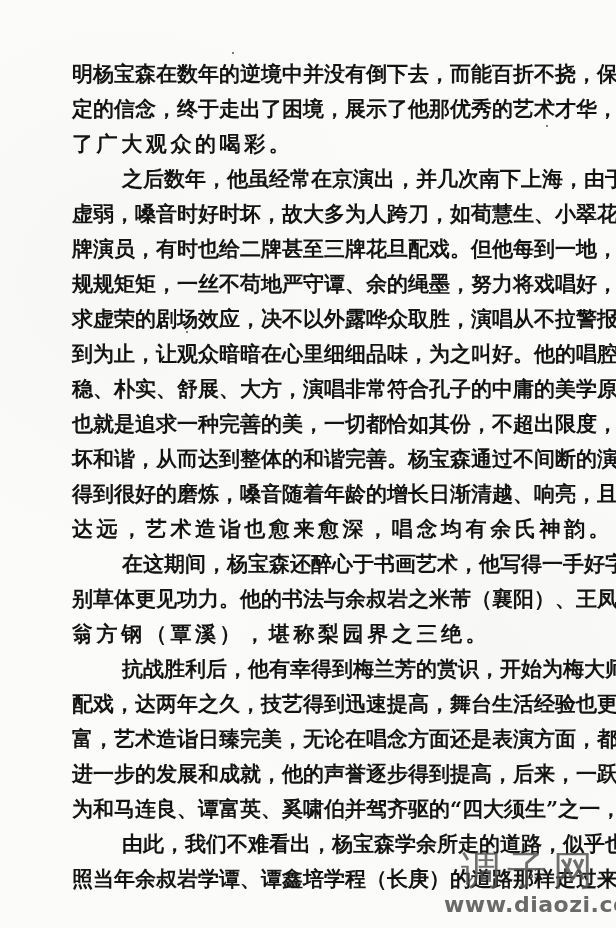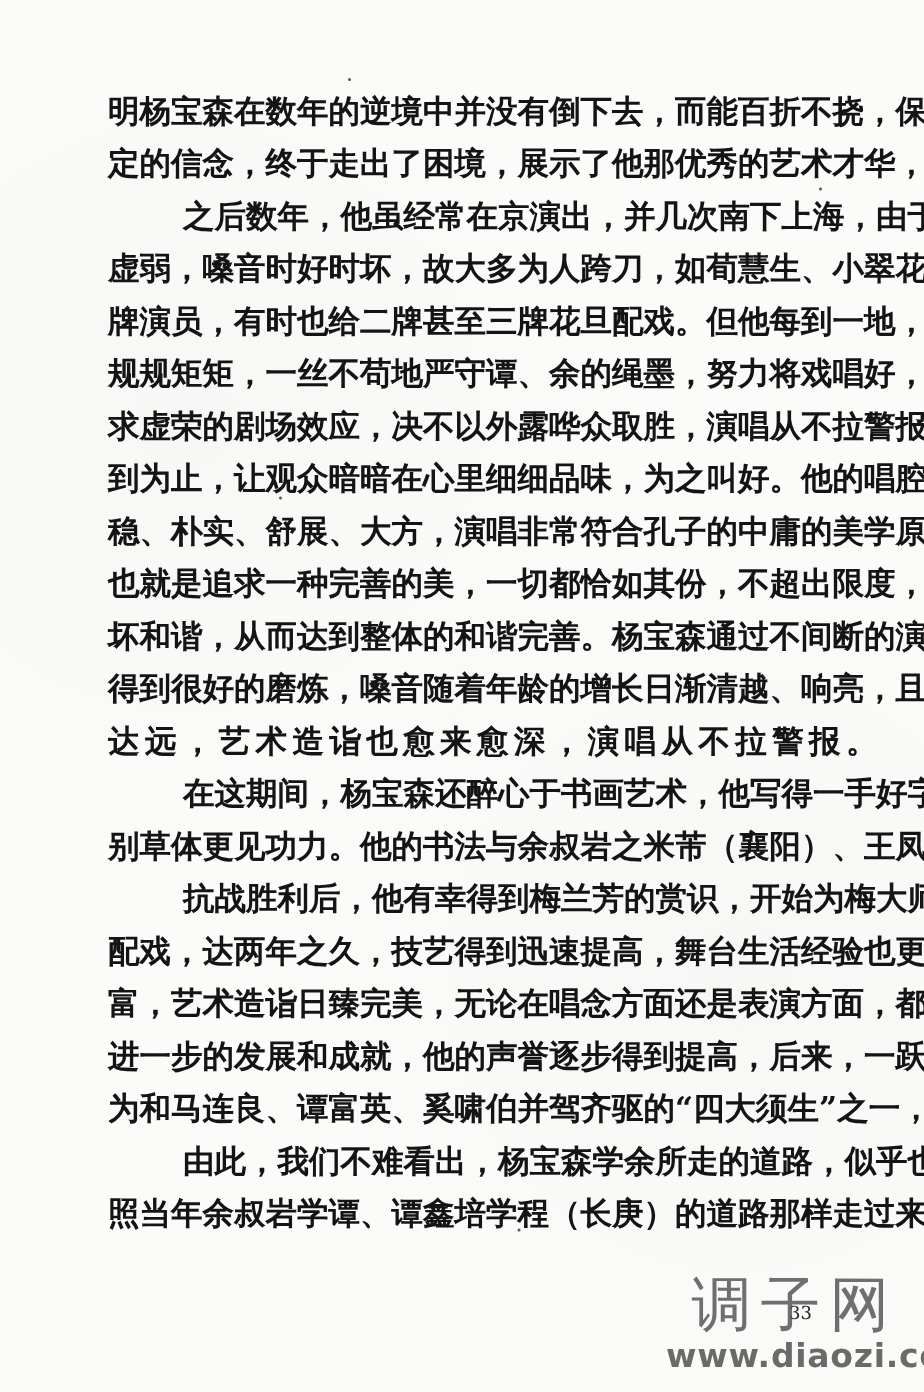--- a/index.html
+++ b/index.html
@@ -94,35 +94,37 @@
   </style>
 </head>
 <body>
 
 <div class="page">
 
   <div class="text-block">
 
     <div class="line justify">明杨宝森在数年的逆境中并没有倒下去，而能百折不挠，保持坚</div>
     <div class="line justify">定的信念，终于走出了困境，展示了他那优秀的艺术才华，赢得</div>
+    <div class="line last">了广大观众的喝彩。</div>
 
     <div class="line justify indent">之后数年，他虽经常在京演出，并几次南下上海，由于身体</div>
     <div class="line justify">虚弱，嗓音时好时坏，故大多为人跨刀，如荀慧生、小翠花等头</div>
     <div class="line justify">牌演员，有时也给二牌甚至三牌花旦配戏。但他每到一地，总是</div>
     <div class="line justify">规规矩矩，一丝不苟地严守谭、余的绳墨，努力将戏唱好，他不</div>
     <div class="line justify">求虚荣的剧场效应，决不以外露哗众取胜，演唱从不拉警报，点</div>
     <div class="line justify">到为止，让观众暗暗在心里细细品味，为之叫好。他的唱腔工</div>
     <div class="line justify">稳、朴实、舒展、大方，演唱非常符合孔子的中庸的美学原则，</div>
     <div class="line justify">也就是追求一种完善的美，一切都恰如其份，不超出限度，不破</div>
     <div class="line justify">坏和谐，从而达到整体的和谐完善。杨宝森通过不间断的演出，</div>
     <div class="line justify">得到很好的磨炼，嗓音随着年龄的增长日渐清越、响亮，且宽而</div>
-    <div class="line last">达远，艺术造诣也愈来愈深，演唱从不拉警报。</div>
+    <div class="line last">达远，艺术造诣也愈来愈深，唱念均有余氏神韵。</div>
 
     <div class="line justify indent">在这期间，杨宝森还醉心于书画艺术，他写得一手好字，特</div>
     <div class="line justify">别草体更见功力。他的书法与余叔岩之米芾（襄阳）、王凤卿之</div>
+    <div class="line last">翁方钢（覃溪），堪称梨园界之三绝。</div>
 
     <div class="line justify indent">抗战胜利后，他有幸得到梅兰芳的赏识，开始为梅大师跨刀</div>
     <div class="line justify">配戏，达两年之久，技艺得到迅速提高，舞台生活经验也更加丰</div>
     <div class="line justify">富，艺术造诣日臻完美，无论在唱念方面还是表演方面，都有了</div>
     <div class="line justify">进一步的发展和成就，他的声誉逐步得到提高，后来，一跃而成</div>
     <div class="line justify">为和马连良、谭富英、奚啸伯并驾齐驱的“四大须生”之一，世</div>
 
     <div class="line justify indent">由此，我们不难看出，杨宝森学余所走的道路，似乎也是按</div>
     <div class="line justify">照当年余叔岩学谭、谭鑫培学程（长庚）的道路那样走过来的，</div>
 

